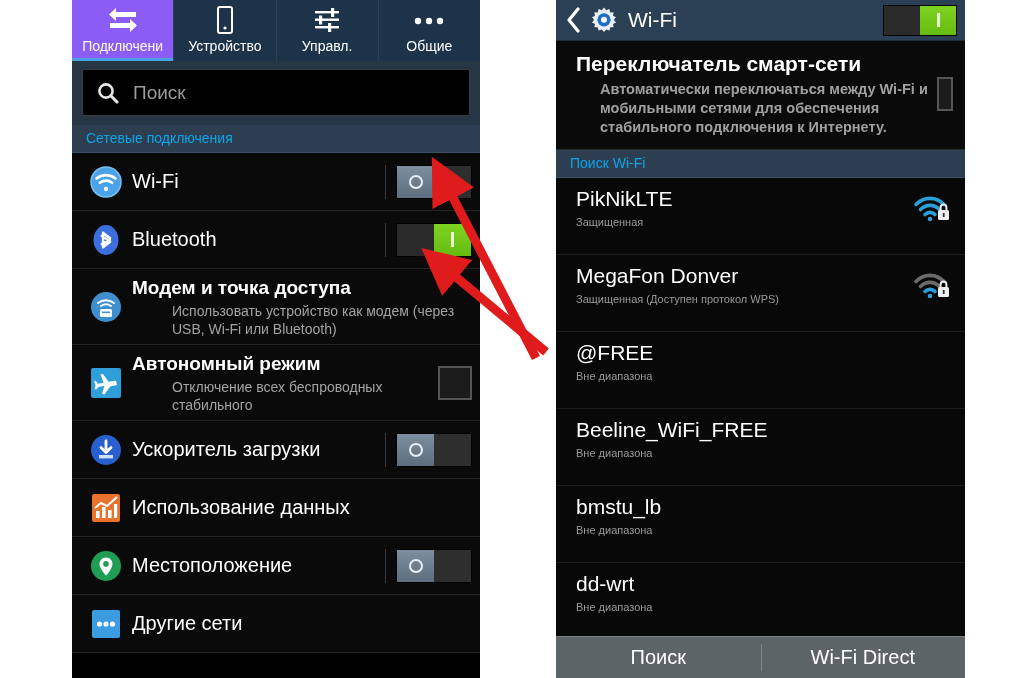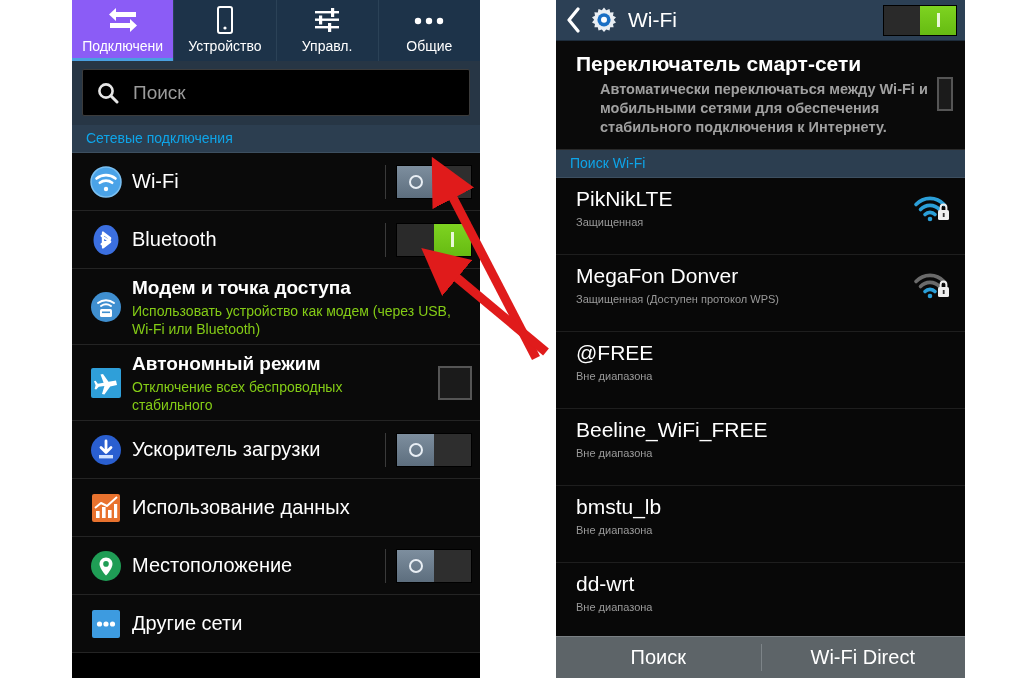--- a/index.html
+++ b/index.html
@@ -49,21 +49,21 @@
 
   .row {
     position: relative; display:flex; align-items:center;
     min-height: 58px; padding: 6px 8px 6px 14px;
     border-bottom: 1px solid #242424; background:#0a0a0a;
   }
   .row-ico { width: 40px; flex: 0 0 40px; display:flex; align-items:center; justify-content:center; }
   .row-txt { flex: 1 1 auto; padding-left: 6px; padding-right: 6px; min-width:0; }
   .row-title { color:#ffffff; font-size: 20px; line-height: 25px; }
   .row-title.bold { font-weight: bold; font-size:19px; }
-  .row-sub { color:#84cc16; font-size: 14px; line-height: 18px; margin-top: 2px; }
+  .row-sub { color:#a3a3a3; font-size: 14px; line-height: 18px; margin-top: 2px; margin-left: 40px; }
   .row-ctl { flex: 0 0 auto; display:flex; align-items:center; padding-left:6px; }
 
   
   .sw { width: 76px; height: 34px; display:flex; border:1px solid #000; position:relative; }
   .sw .half { width: 50%; height: 100%; }
   .sw.off .knob { background: linear-gradient(#7d8e9e,#5d6e7e); }
   .sw.off .track { background: #2e2e2e; }
   .sw.on  .knob { background: linear-gradient(#7ed321,#66bb12); }
   .sw.on  .track { background: #2a2a2a; }
   .sw .knob { display:flex; align-items:center; justify-content:center; }

